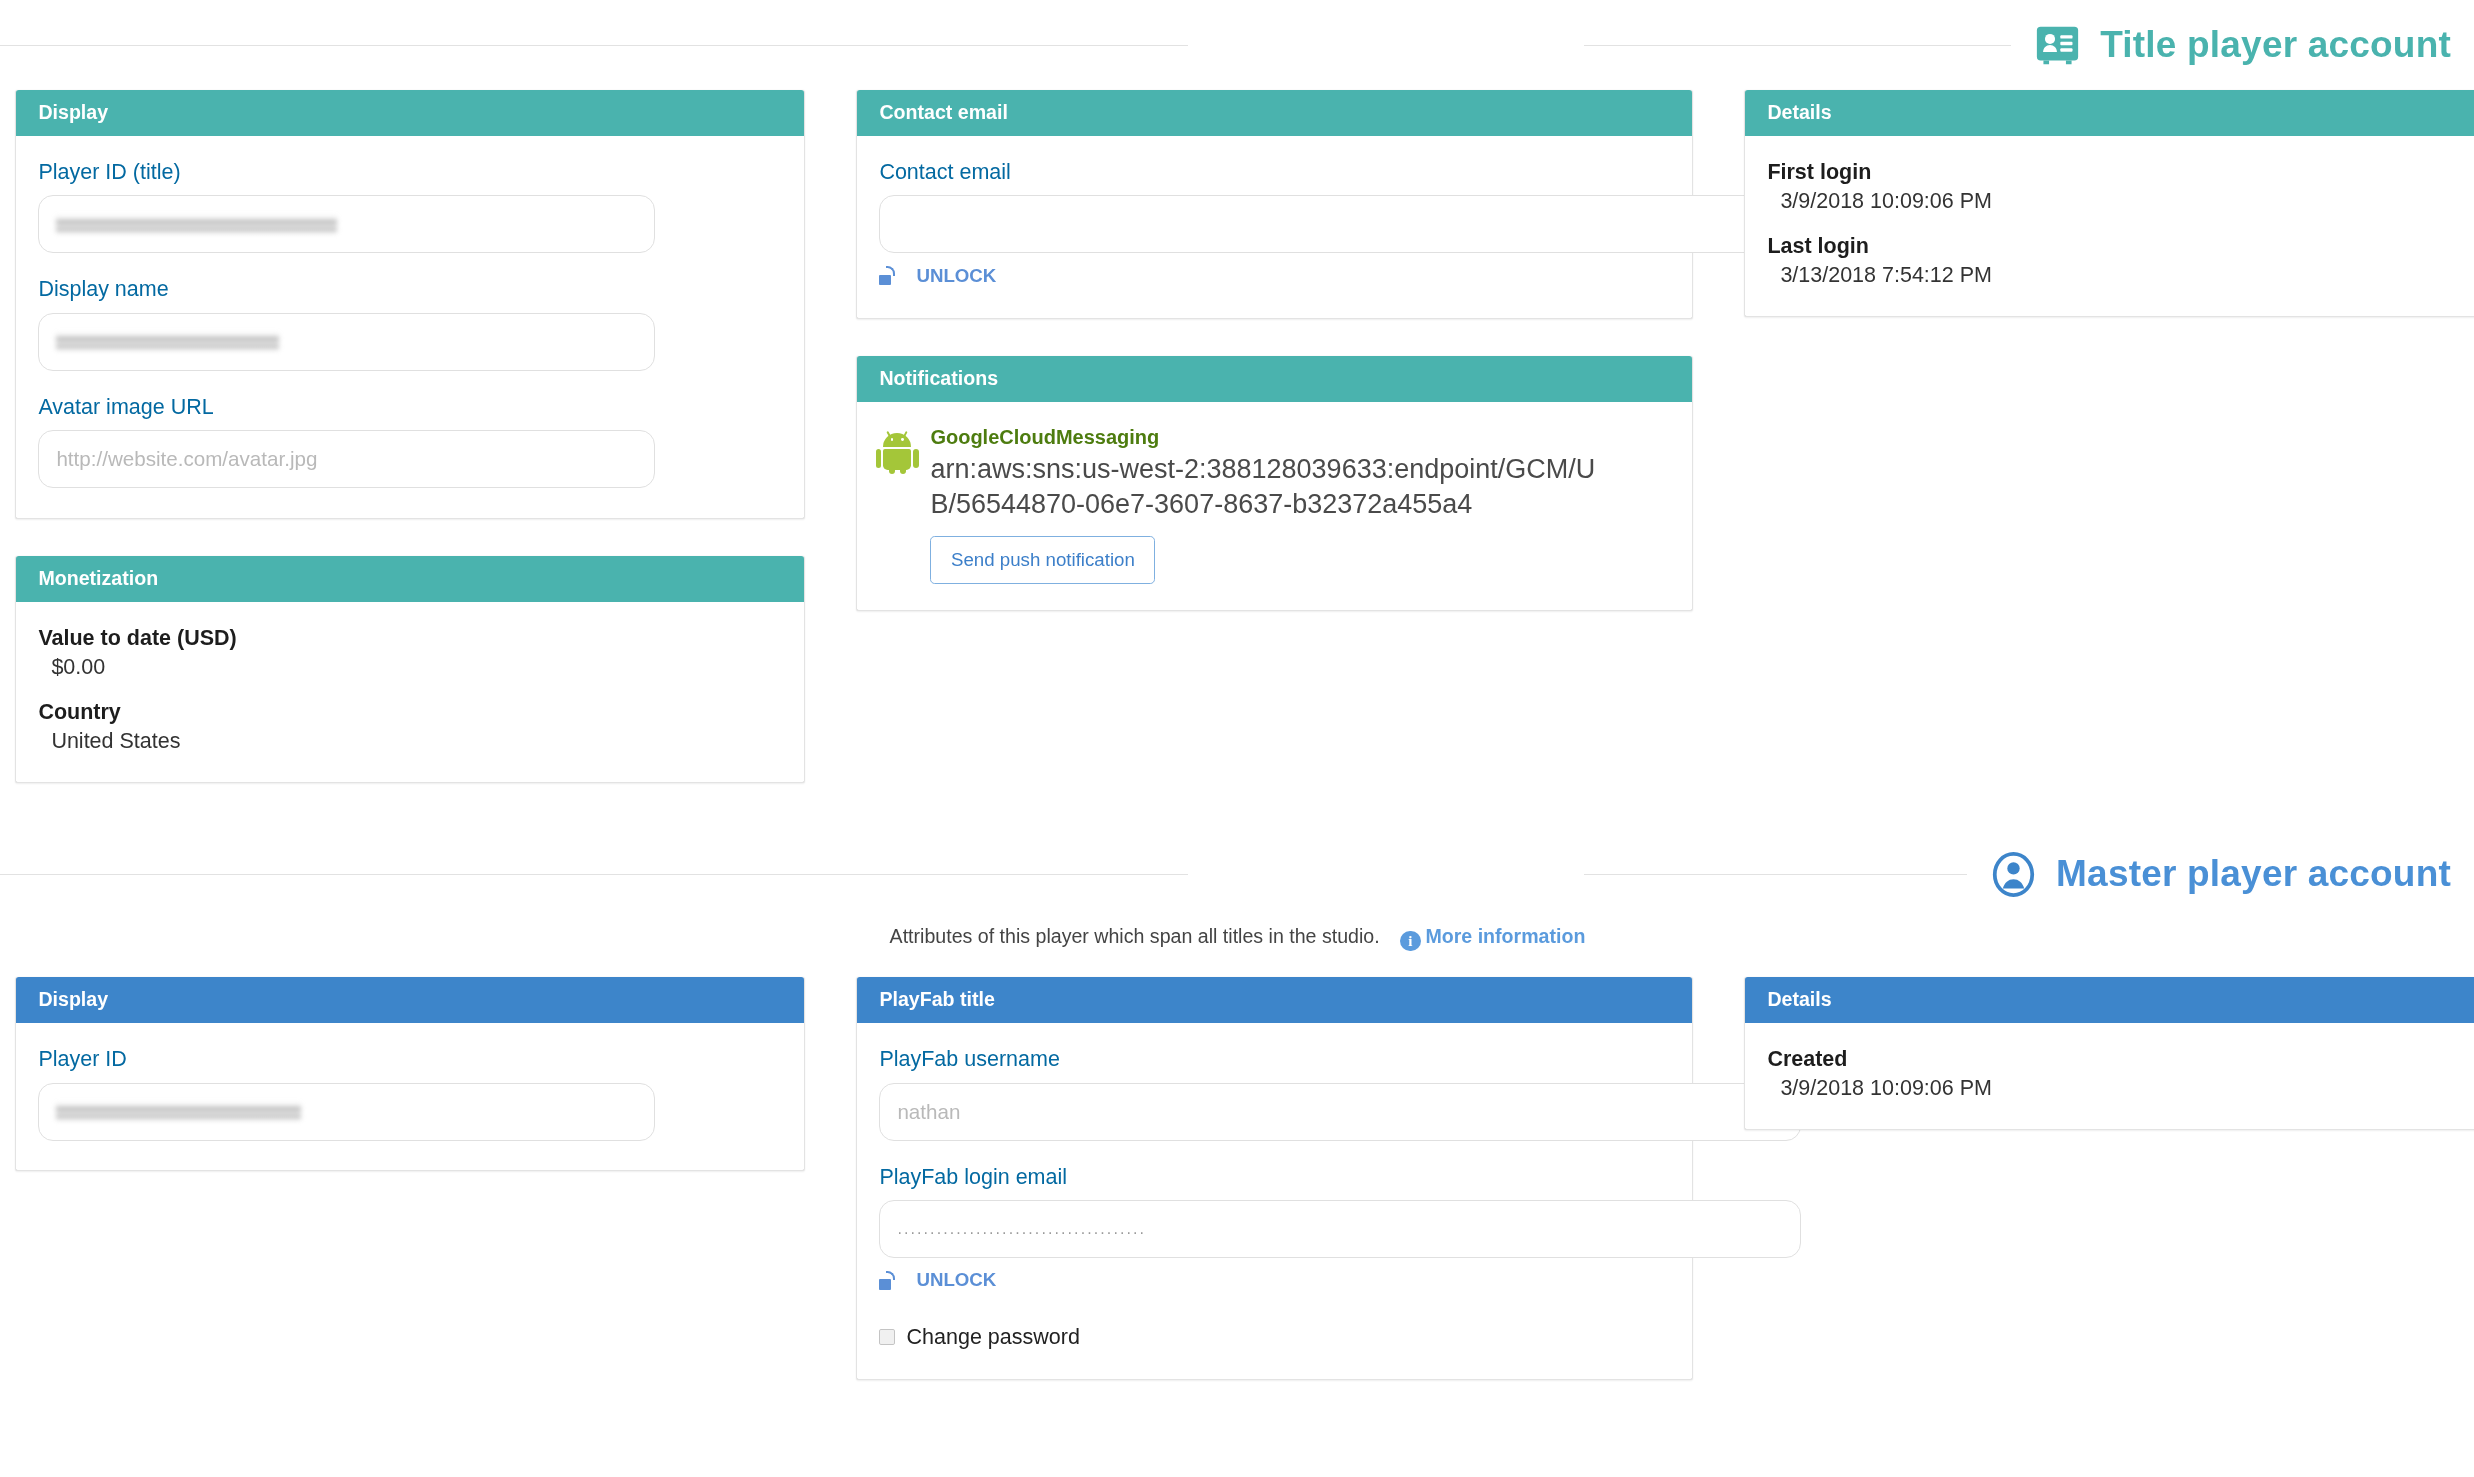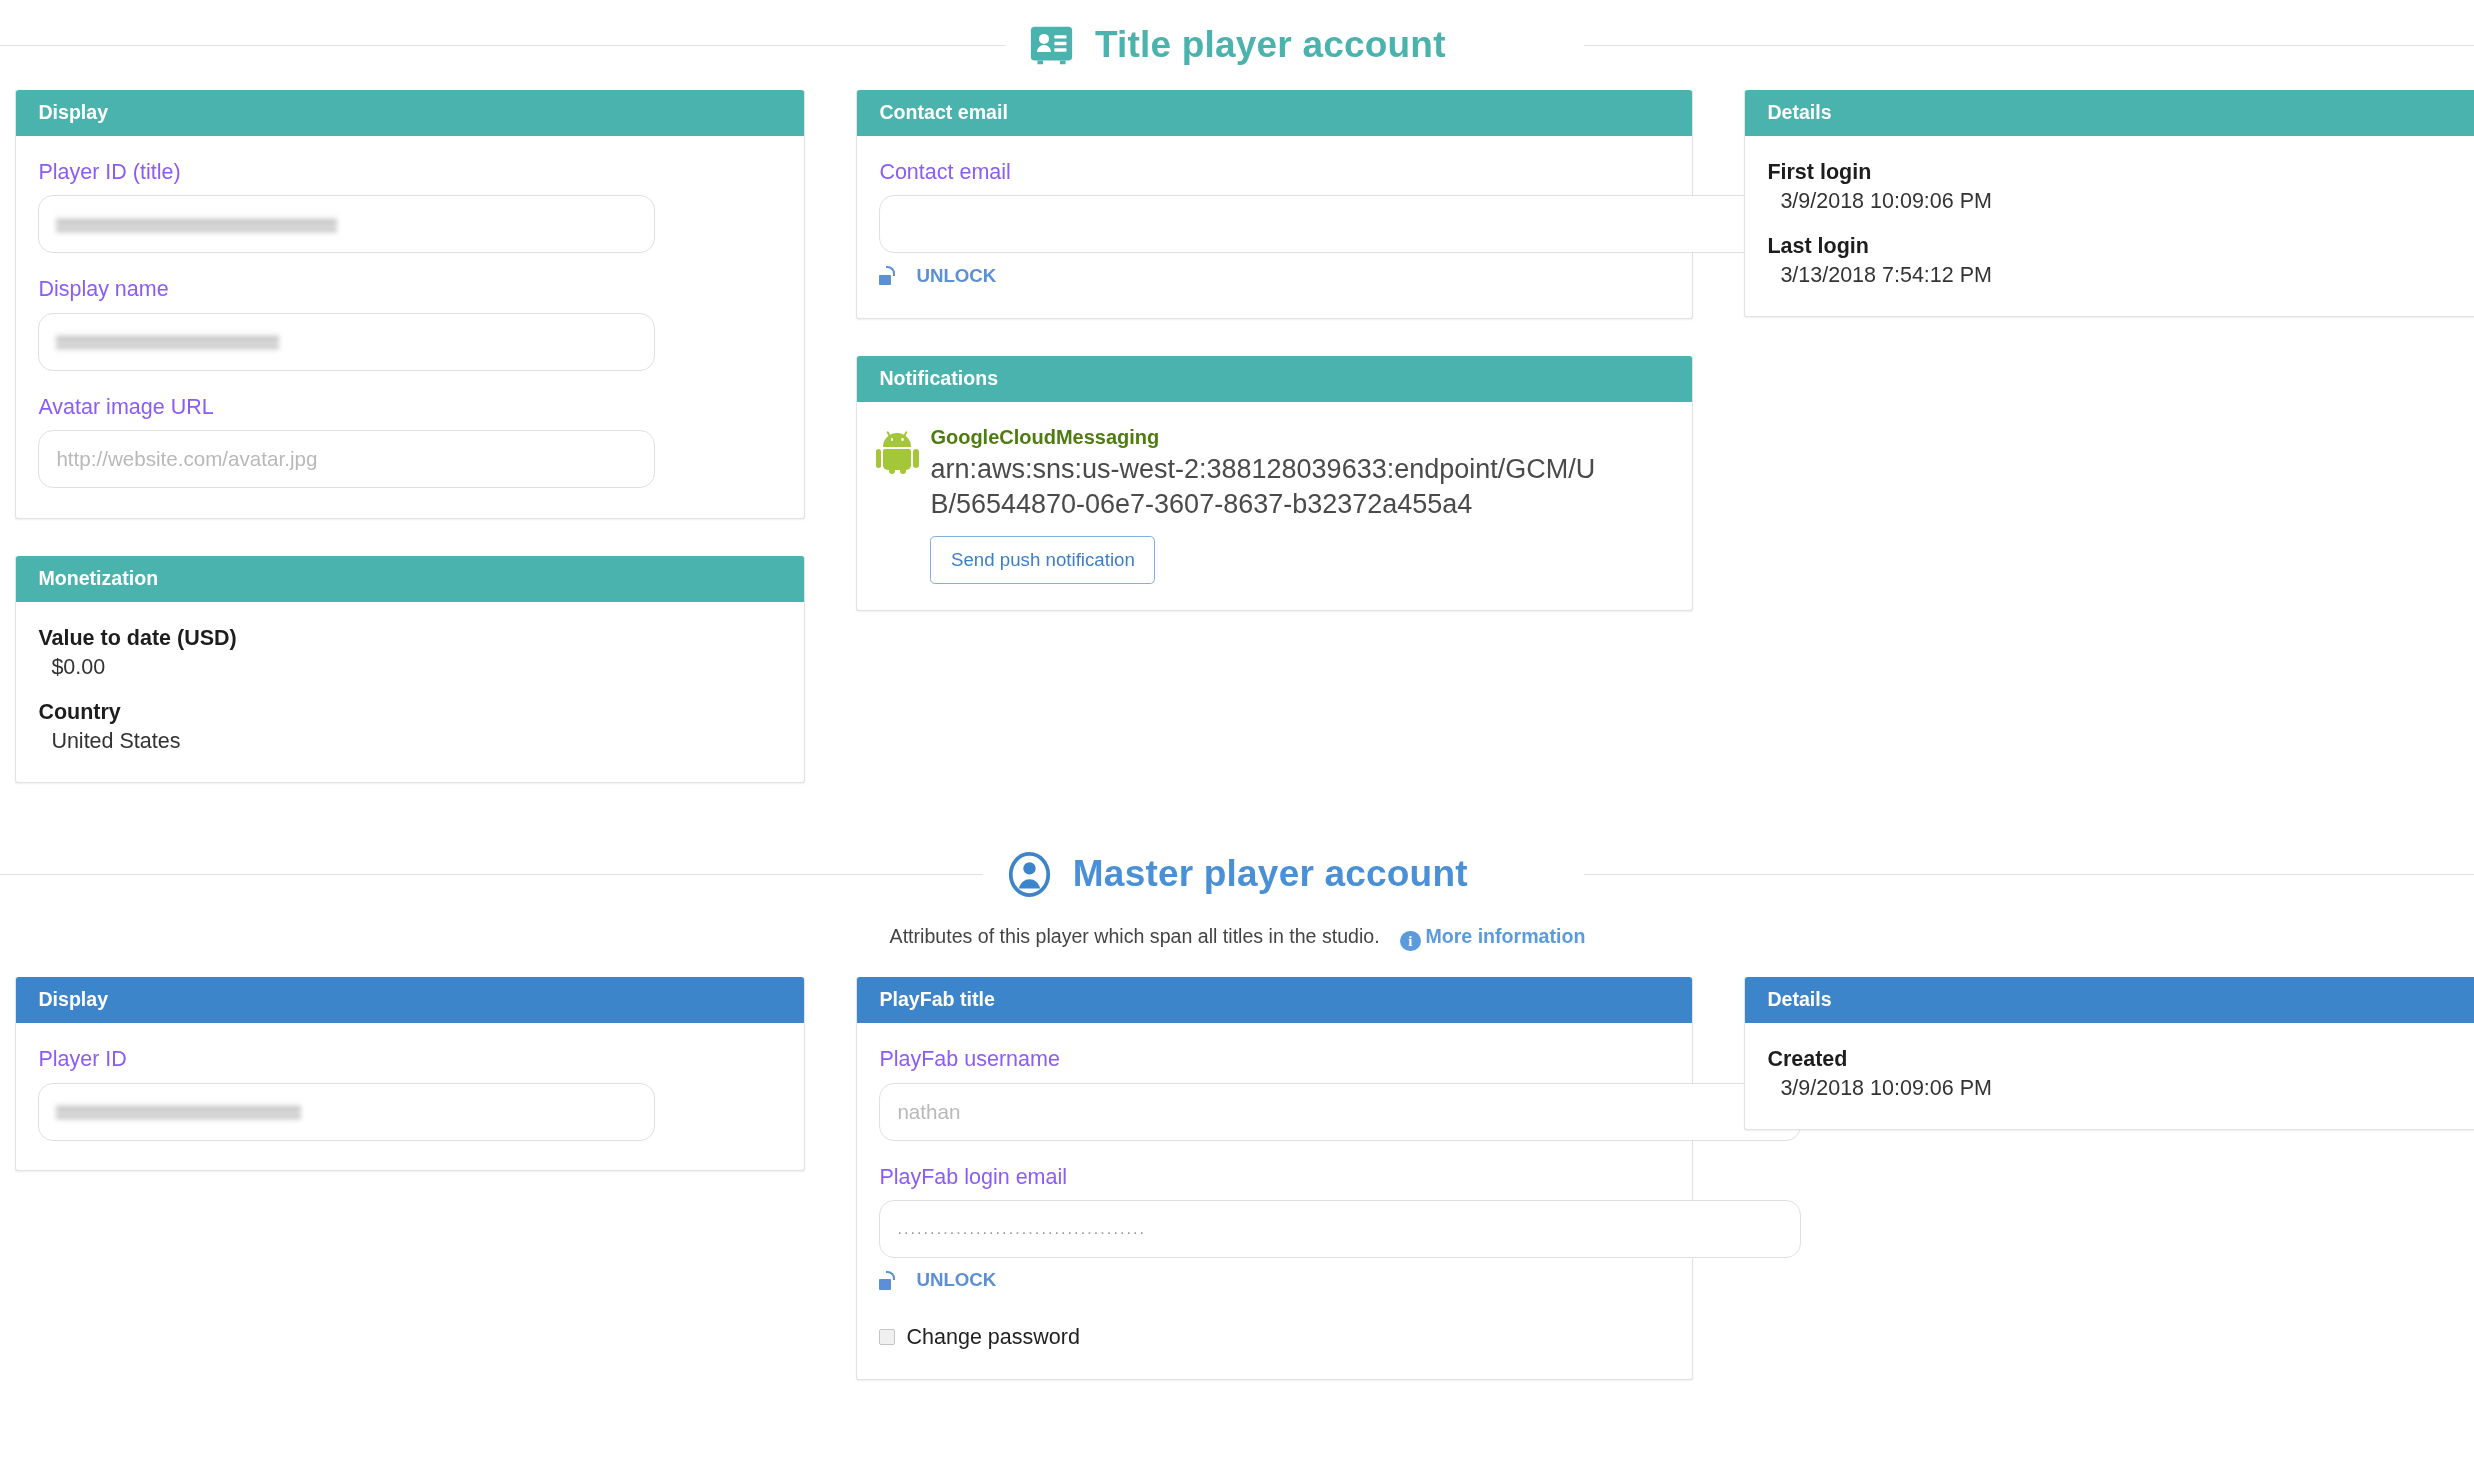--- a/index.html
+++ b/index.html
@@ -9,21 +9,21 @@
     font-family: "Liberation Sans", sans-serif;
     color: #333333;
   }
   body { width: 2475px; min-height: 1478px; position: relative; overflow: hidden; }
 
   
   .section-head {
     position: relative;
     display: flex;
     align-items: center;
-    justify-content: center;
+    justify-content: flex-end;
     gap: 22.4px;
     padding: 0;
     height: 90px;
   }
   .section-head .rule {
     position: absolute;
     top: 50%;
     height: 0.9px;
     background: #e2e2e2;
   }
@@ -100,21 +100,21 @@
     border-radius: 2.8px 2.8px 0 0;
   }
   .card-head.teal { background: #4ab3ae; }
   .card-head.blue { background: #3d85ca; }
   .card-body { padding: 24px 22.4px 26px; }
 
   .field { margin-bottom: 24px; }
   .field:last-child { margin-bottom: 3.7px; }
   .field-label {
     font-size: 21.5px;
-    color: #8b5cf6;
+    color: #0369a1;
     margin-bottom: 10.3px;
   }
   .input {
     height: 58px;
     border: 0.9px solid #e0e0e0;
     border-radius: 15px;
     background: #fff;
     display: flex;
     align-items: center;
     padding: 0 17px;

